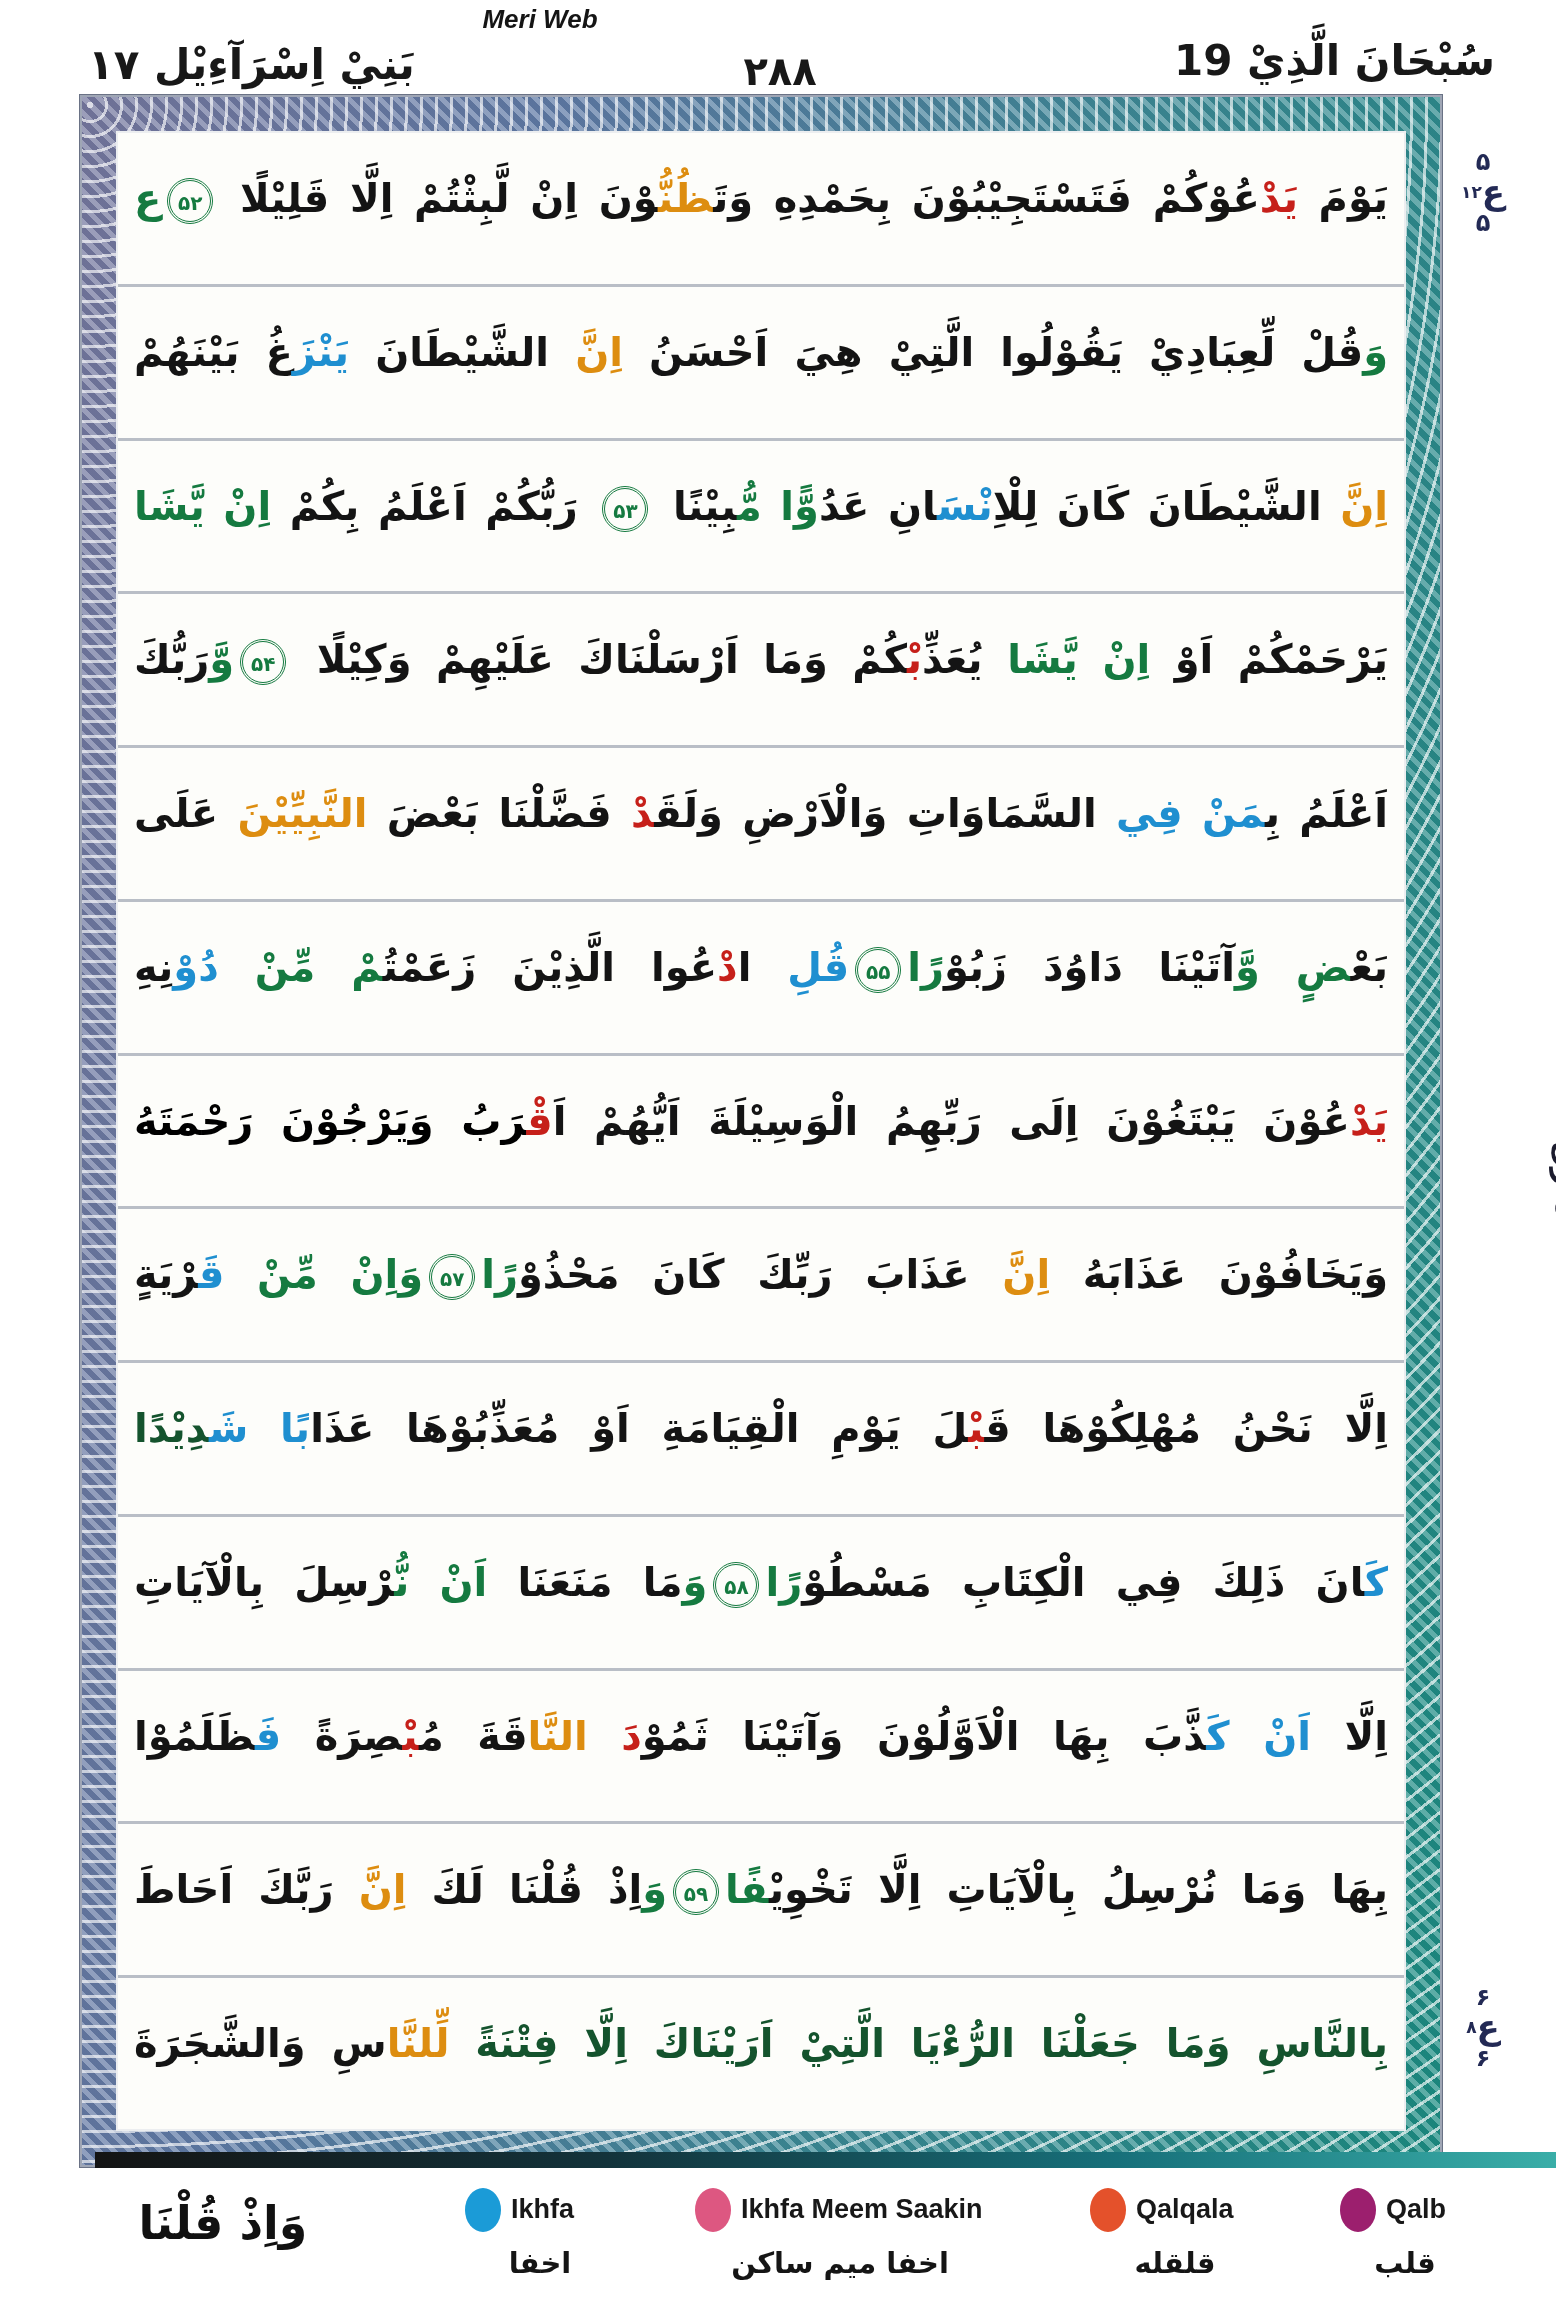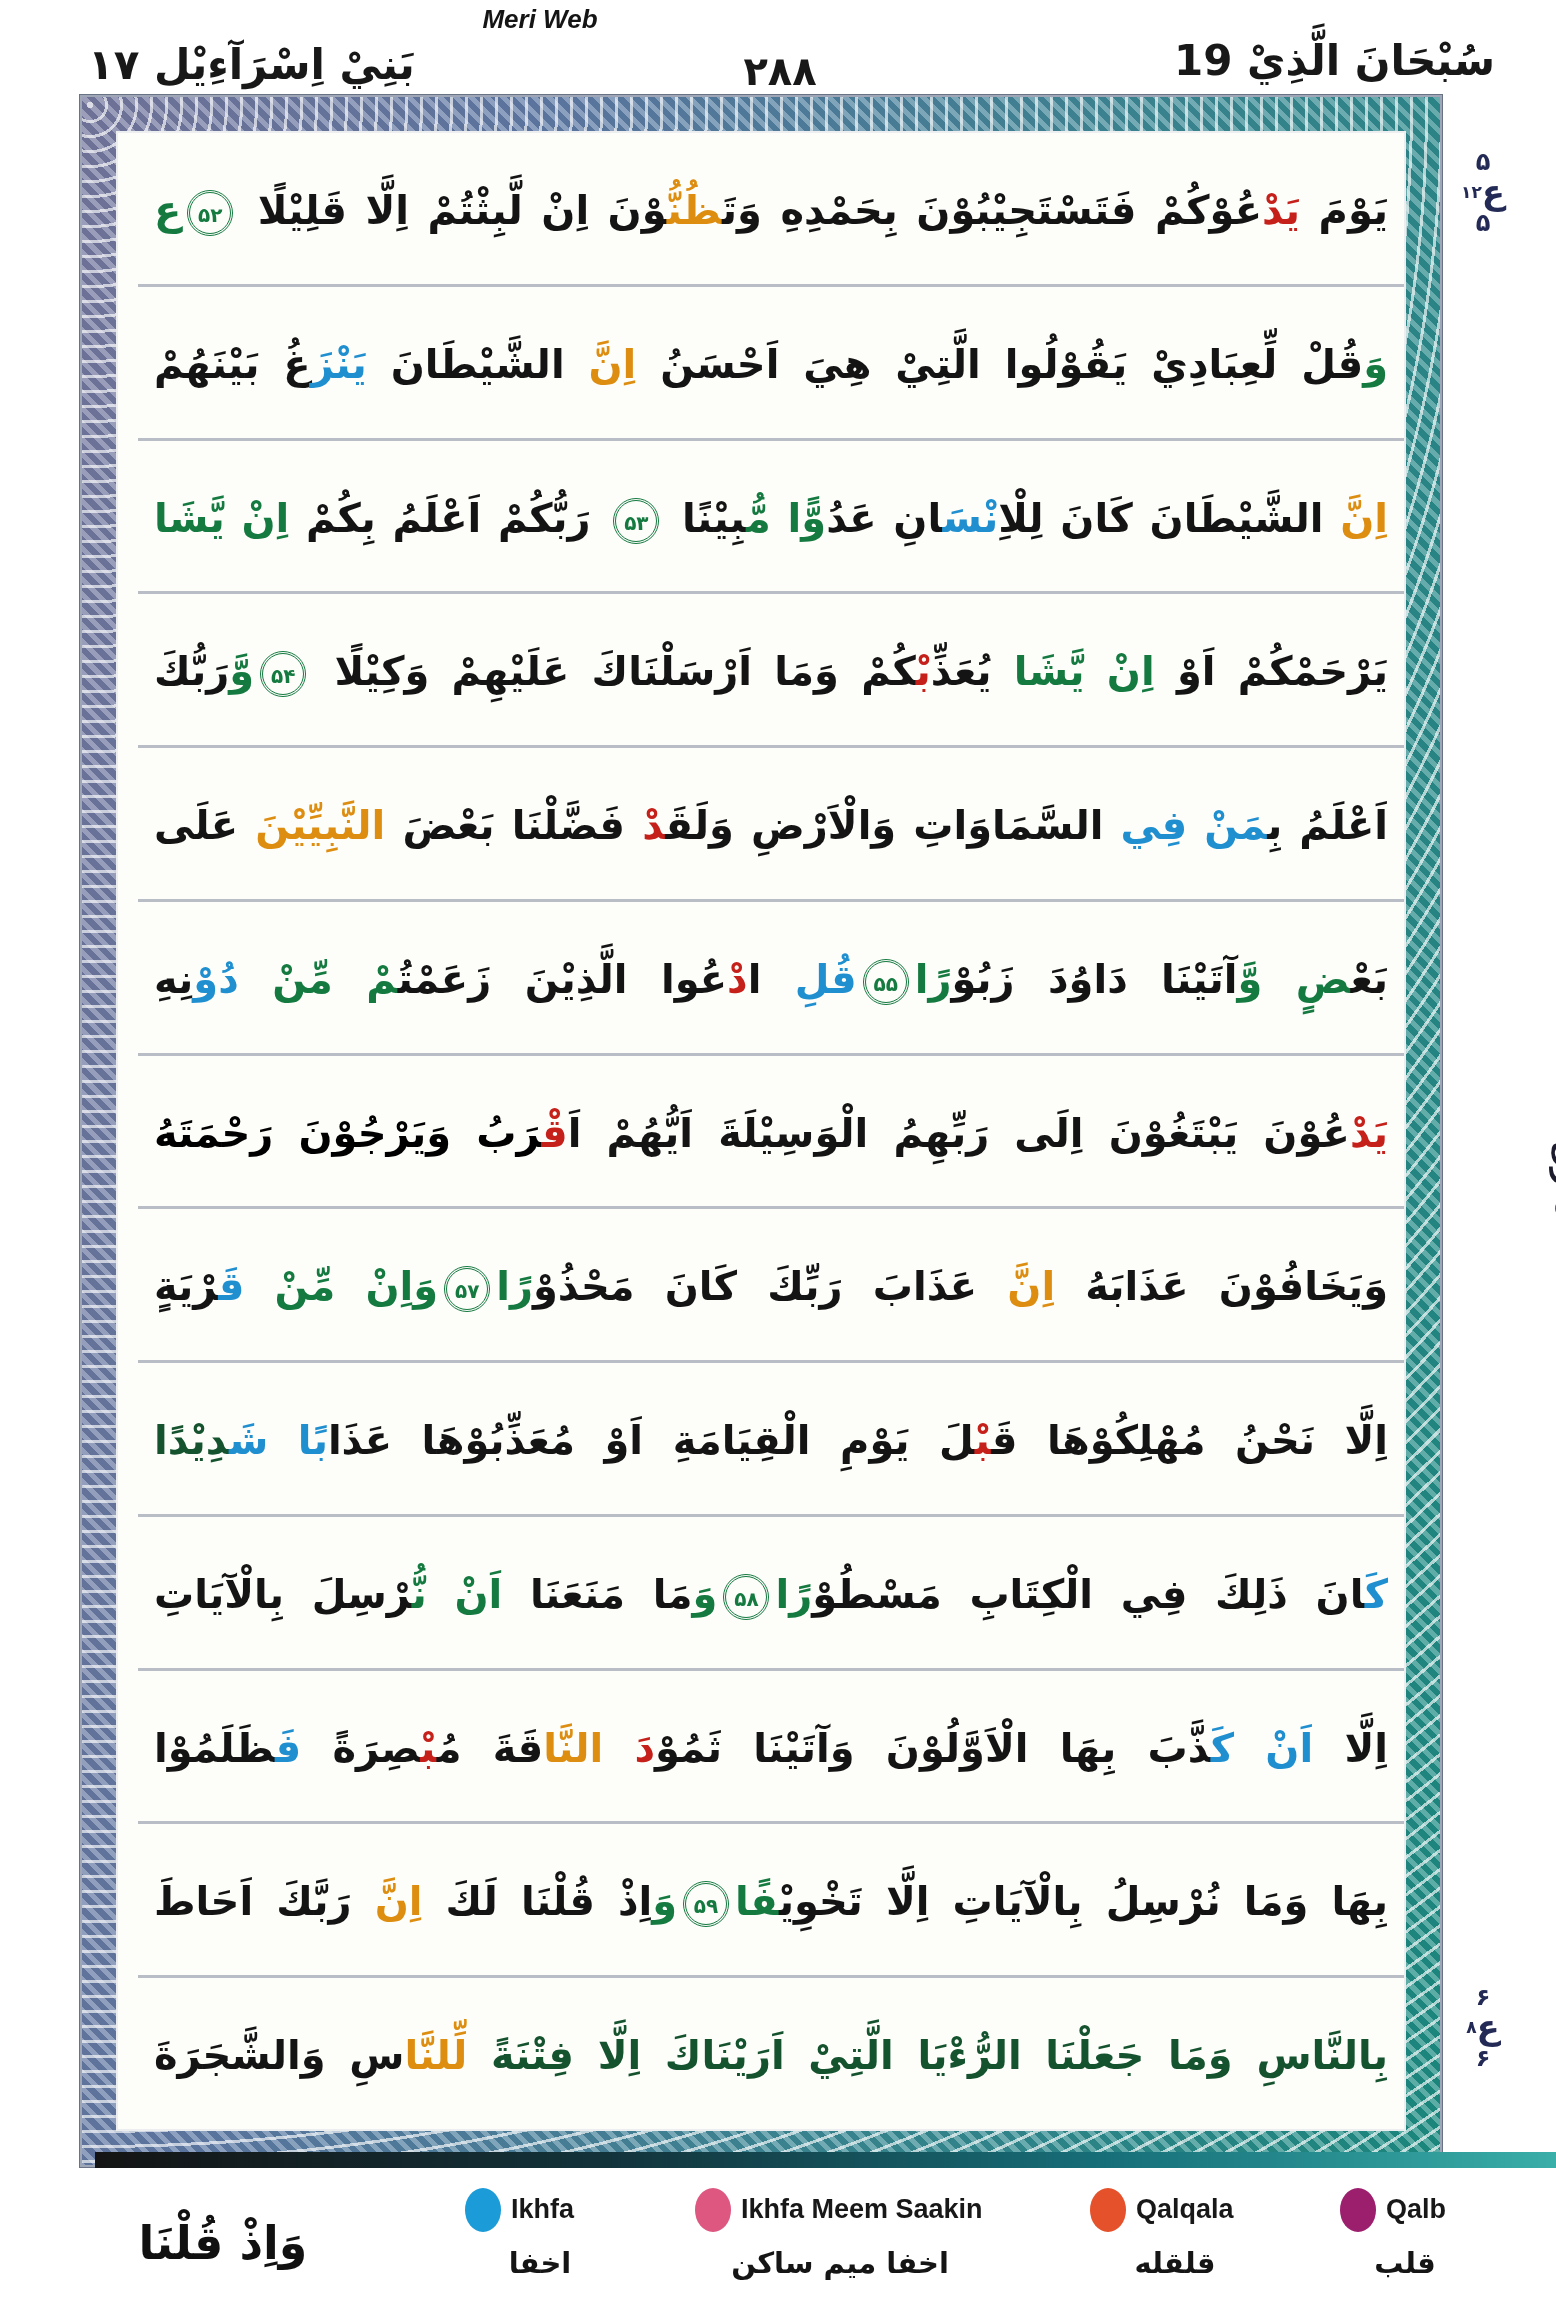--- a/index.html
+++ b/index.html
@@ -29,24 +29,24 @@
       repeating-linear-gradient(45deg, rgba(255,255,255,.28) 0 5px, rgba(0,0,0,.06) 5px 11px),
       linear-gradient(100deg,#76789f 0%, #5f7ba7 28%, #3d8a97 62%, #1c8d83 100%);
     box-shadow:0 0 0 2px #9fa6b5 inset, 0 0 0 1px #6a7285;
   }
   .inner{
     width:100%;height:100%;background:#fdfdfa;box-sizing:border-box;
     border:2px solid #eceef0;display:flex;flex-direction:column;
   }
   .qrow{
     flex:1 1 auto;box-sizing:border-box;border-bottom:3px solid #b9bec6;
-    padding:12px 16px;direction:rtl;unicode-bidi:embed;
+    padding:0 16px;direction:rtl;unicode-bidi:embed;
     font-size:40px;font-weight:700;line-height:130px;
     text-align:justify;text-align-last:justify;-moz-text-align-last:justify;
-    white-space:normal;overflow:hidden;color:#141414;margin-left:20px;
+    white-space:normal;overflow:hidden;color:#141414;
   }
   .qrow:last-child{border-bottom:none;}
   .vmark{
     display:inline-block;width:46px;height:46px;line-height:44px;box-sizing:border-box;
     border:3px double #157a40;border-radius:50%;color:#157a40;
     font-size:20px;font-weight:700;text-align:center;vertical-align:middle;
     text-align-last:center;margin:0 6px;
   }
 
   
@@ -64,21 +64,21 @@
 
   
   .shadow-bar{
     left:95px;top:2152px;width:1461px;height:16px;
     background:linear-gradient(90deg,#141414 0%,#13333b 35%,#17707a 70%,#3aaea8 100%);
   }
 
   
   .catchword{
     left:88px;top:2196px;width:270px;text-align:center;direction:rtl;
-    font-size:46px;font-weight:700;color:#111;white-space:nowrap;margin-top:20px;
+    font-size:46px;font-weight:700;color:#111;white-space:nowrap;
   }
   .legend-item .dot{
     position:absolute;left:0;top:0;width:36px;height:44px;border-radius:50%;
   }
   .legend-item .en{
     position:absolute;left:46px;top:6px;white-space:nowrap;
     font-family:"Liberation Sans", sans-serif;font-weight:bold;font-size:27px;color:#181818;
   }
   .legend-item .ur{
     position:absolute;left:0;top:58px;width:260px;text-align:center;direction:rtl;

